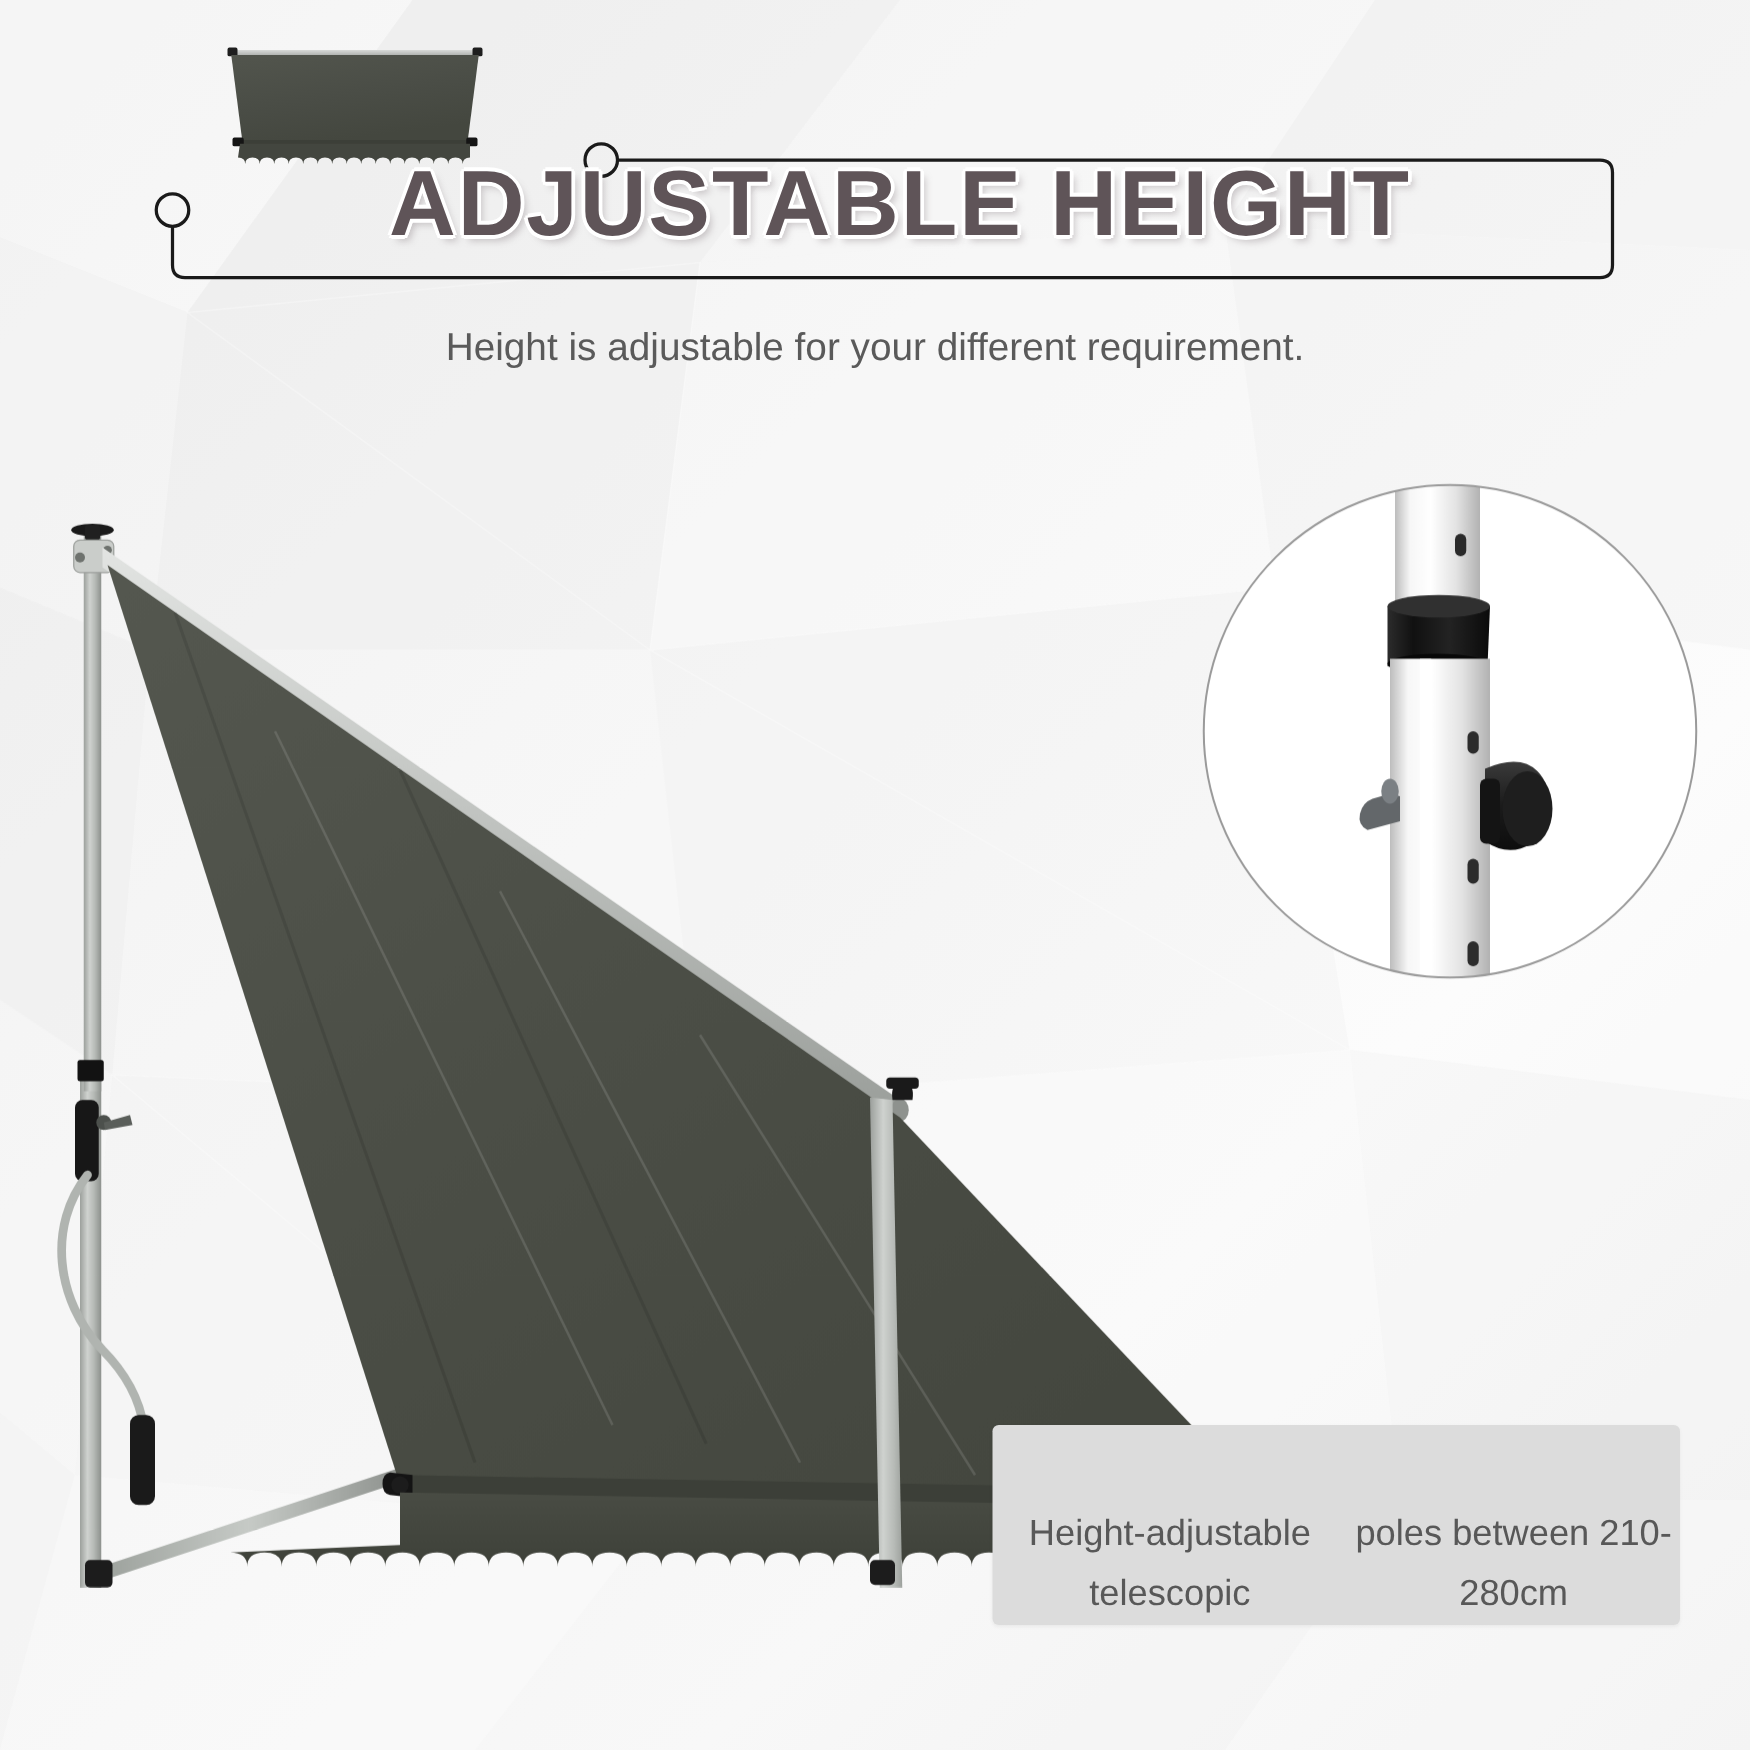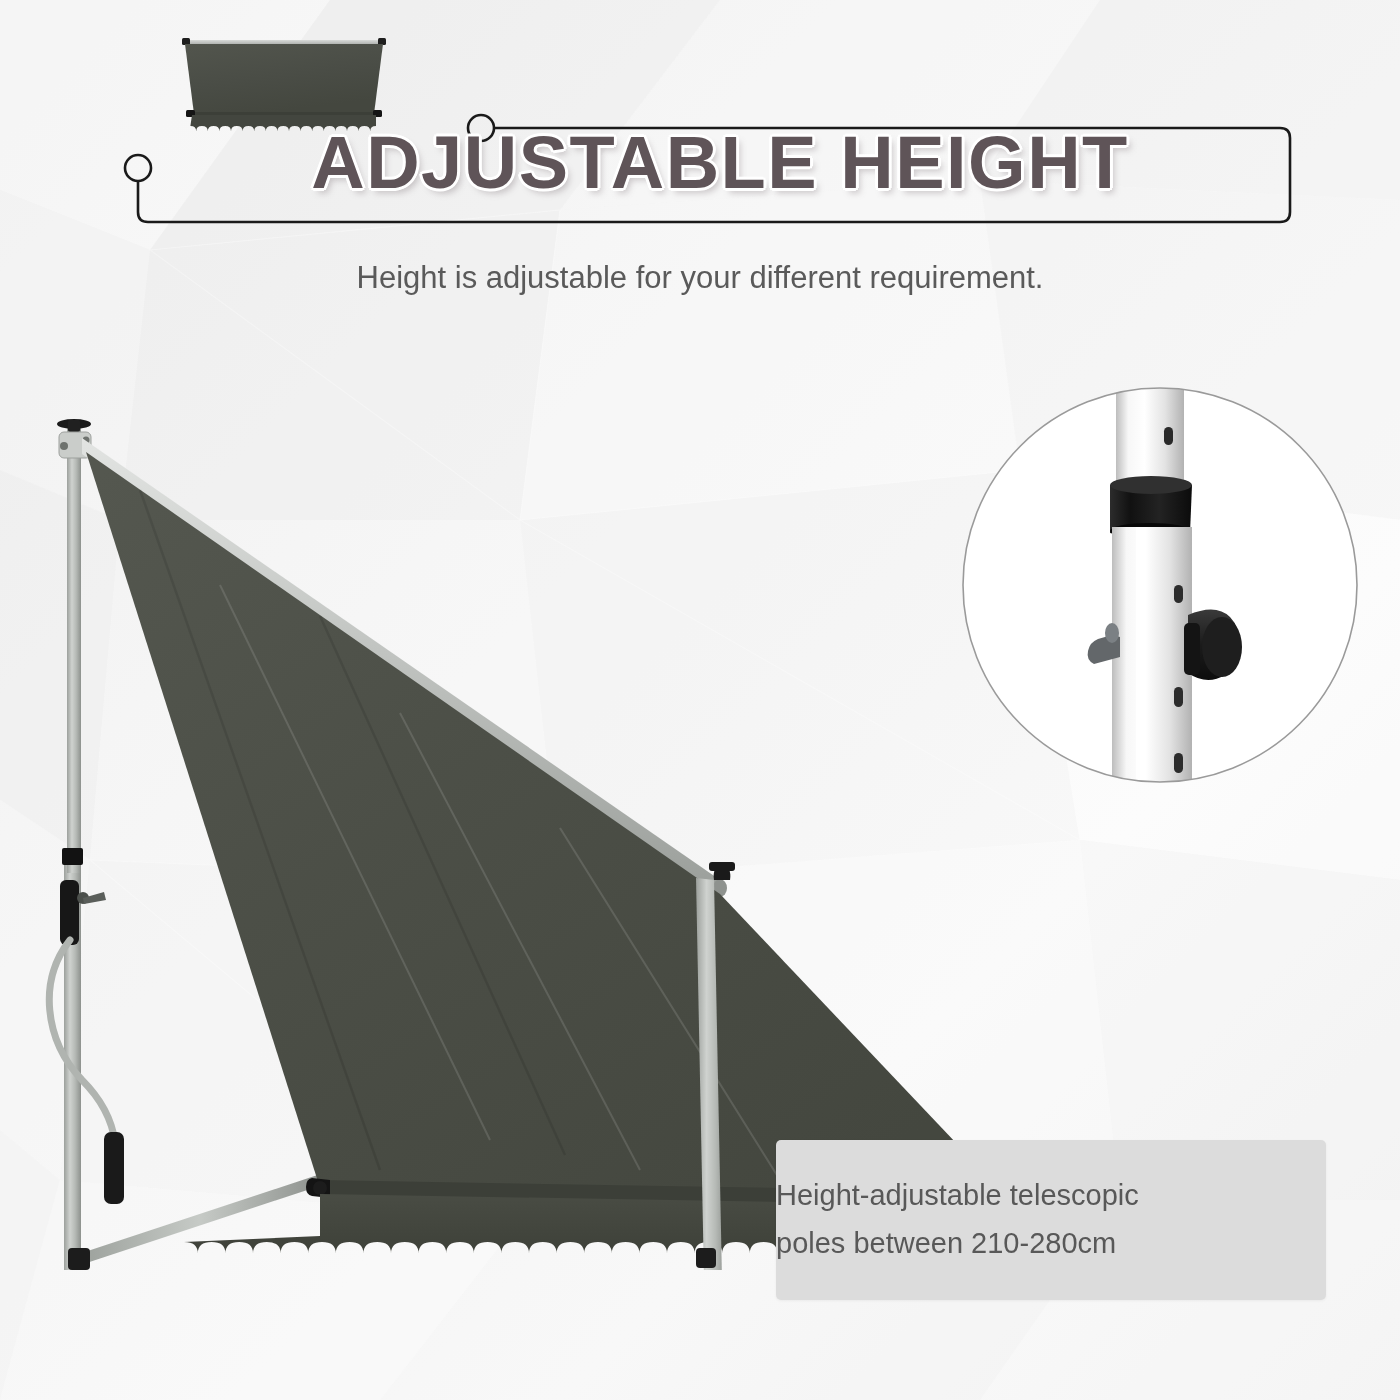--- a/index.html
+++ b/index.html
@@ -91,29 +91,29 @@
     position: absolute;
     left: 960px;
     top: 385px;
     width: 400px;
     height: 400px;
   }
 
   
   #caption-box {
     position: absolute;
-    left: 776px;
+    left: 794px;
     top: 1140px;
     width: 550px;
     height: 160px;
     background: #dcdcdc;
     border-radius: 5px;
     display: flex;
-    flex-direction: column;
-    align-items: flex-start;
+    flex-direction: row;
+    align-items: flex-end;
     justify-content: center;
     box-shadow: 0 1px 3px rgba(0,0,0,0.05);
   }
   .caption-line {
     font-size: 29px;
     color: #585858;
     line-height: 1.65;
     text-align: center;
     font-family: "Liberation Sans", sans-serif;
   }

